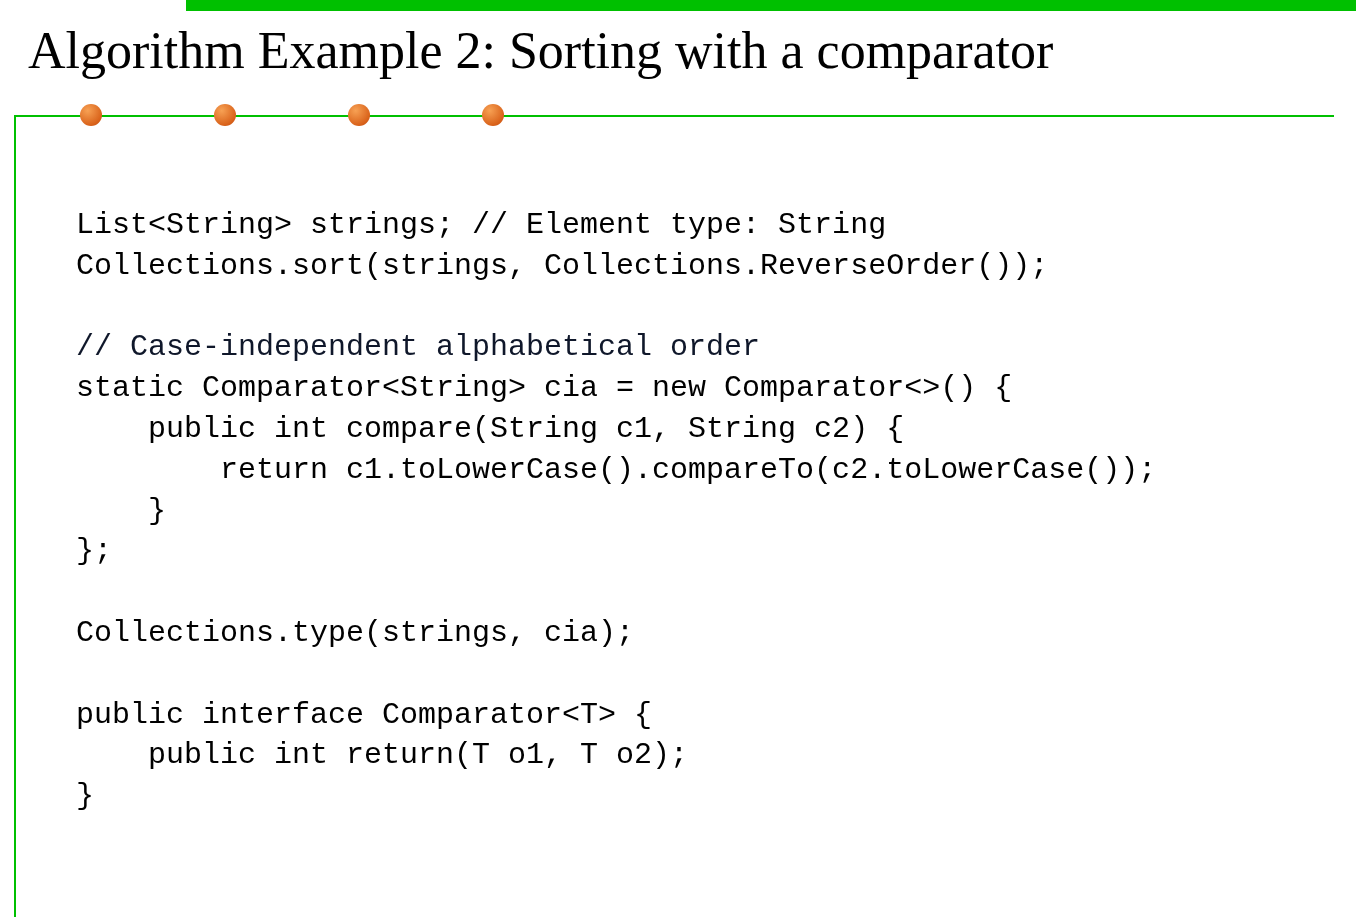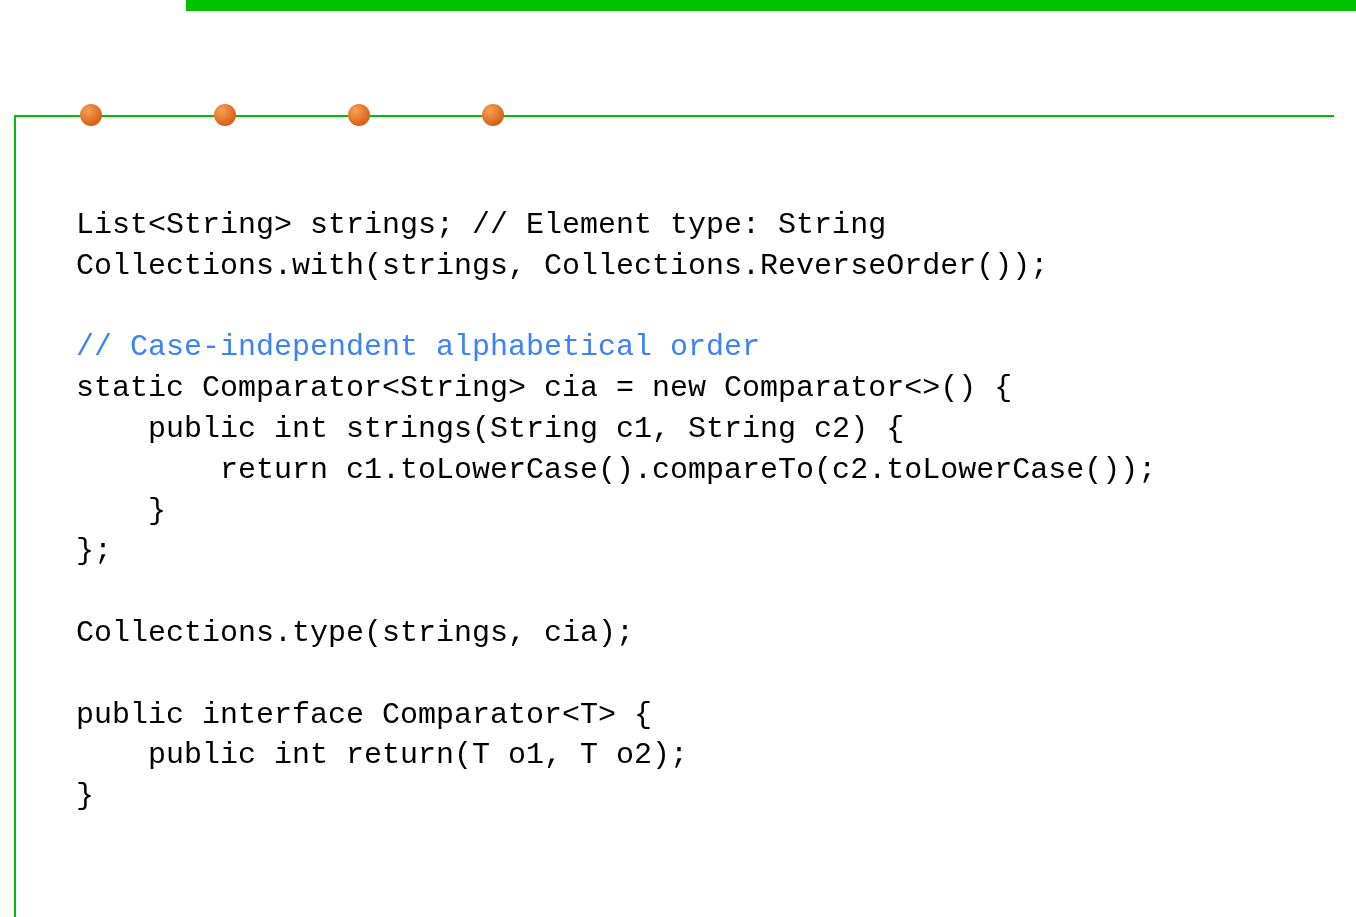--- a/index.html
+++ b/index.html
@@ -68,45 +68,46 @@
     position: absolute;
     top: 205px;
     left: 76px;
     right: 30px;
     font-family: Consolas, "Courier New", monospace;
     font-size: 30px;
     line-height: 1.36;
     white-space: pre;
     color: #000;
   }
-  .code .comment { color: #3b82f6; }
+  .code .comment { color: #0f172a; }
 </style>
 </head>
 <body>
 
 <div class="slide">
   <div class="top-green-bar"></div>
 
+  <div class="title">Algorithm Example 2: Sorting with a comparator</div>
 
   <div class="decor-line"></div>
   <div class="left-green-line"></div>
 
   <div class="dots">
     <div class="dot"></div>
     <div class="dot"></div>
     <div class="dot"></div>
     <div class="dot"></div>
   </div>
 
   <div class="code"><span>List&lt;String&gt; strings; // Element type: String</span>
-<span>Collections.with(strings, Collections.ReverseOrder());</span>
+<span>Collections.sort(strings, Collections.ReverseOrder());</span>
 <span></span>
 <span class="comment">// Case-independent alphabetical order</span>
 <span>static Comparator&lt;String&gt; cia = new Comparator&lt;&gt;() {</span>
-<span>    public int strings(String c1, String c2) {</span>
+<span>    public int compare(String c1, String c2) {</span>
 <span>        return c1.toLowerCase().compareTo(c2.toLowerCase());</span>
 <span>    }</span>
 <span>};</span>
 <span></span>
 <span>Collections.type(strings, cia);</span>
 <span></span>
 <span>public interface Comparator&lt;T&gt; {</span>
 <span>    public int return(T o1, T o2);</span>
 <span>}</span></div>
 </div>

